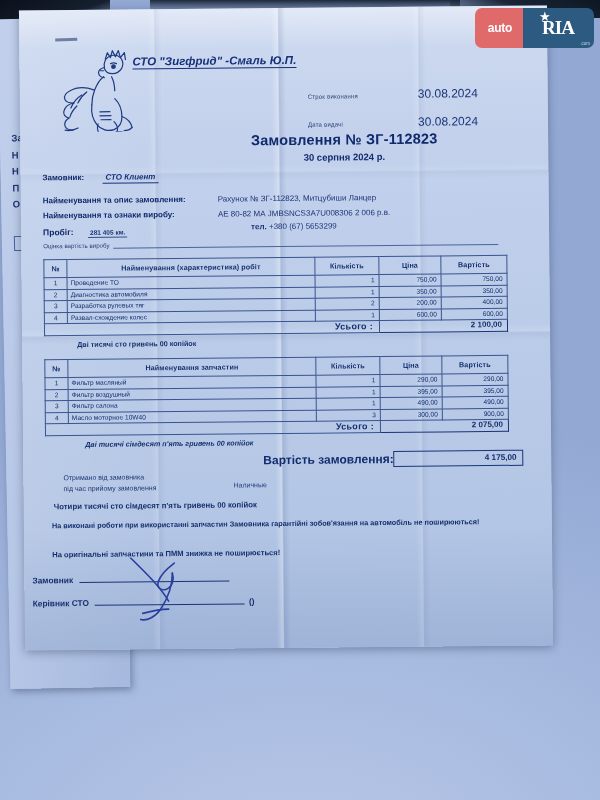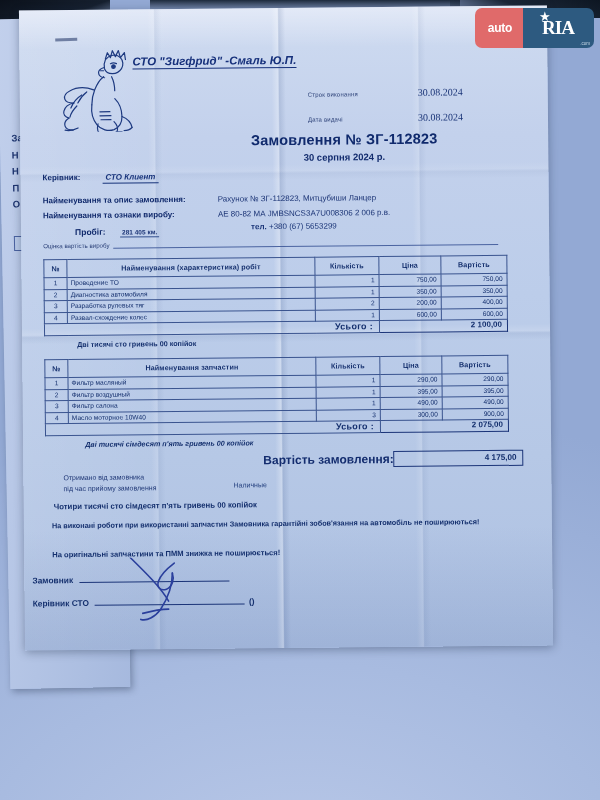--- a/index.html
+++ b/index.html
@@ -119,21 +119,21 @@
     color: #16307b;
     border-bottom: 1.3px solid #16307b;
     padding-bottom: 1px;
     white-space: nowrap;
   }
 
   
   #meta { position: absolute; left: 288px; top: 80px; width: 215px; font-size: 6px; }
   .meta-row { display: flex; align-items: baseline; margin-bottom: 14px; }
   .meta-label { width: 110px; color: #2a3f76; letter-spacing: .2px; }
-  .meta-value { font-size: 10px; color: #1b3578; font-family: Liberation Serif, serif; }
+  .meta-value { font-size: 12px; color: #1b3578; }
 
   
   #doc-title {
     position: absolute; left: 0; right: 0; top: 124px;
     text-align: center; font-size: 14.5px; font-weight: bold; color: #102a6d;
     letter-spacing: .2px;
     padding-left: 120px;
   }
   #doc-date {
     position: absolute; left: 0; right: 0; top: 144px;
@@ -153,21 +153,21 @@
 
   #row-descr { position: absolute; left: 22px; top: 186px; font-size: 8px; display: flex; align-items: baseline; }
   #row-descr .cb-label { width: 175px; }
   #row-prod { position: absolute; left: 22px; top: 201px; font-size: 8px; display: flex; align-items: baseline; }
   #row-prod .cb-label { width: 175px; }
   #phone-line {
     position: absolute; left: 230px; top: 214px; font-size: 8px; color: #1b3578;
   }
   #phone-line b { font-weight: bold; }
   #row-mileage { position: absolute; left: 22px; top: 217px; font-size: 8.5px; display: flex; align-items: baseline; }
-  #row-mileage .cb-label { width: 45px; margin-left: 32px; }
+  #row-mileage .cb-label { width: 45px; }
   #mileage-value {
     font-size: 6.5px; color: #1c3576; border-bottom: 1px solid #33508f;
     padding: 0 2px 1px 2px; font-weight: bold;
   }
   #row-est {
     position: absolute; left: 22px; top: 232px; font-size: 6.2px; color: #2b4078;
     display: flex; align-items: flex-end; width: 455px;
   }
   #row-est .est-line { flex: 1; border-bottom: 1px solid #4a63a0; margin-left: 4px; height: 6px; }
 
@@ -366,21 +366,21 @@
         <span class="meta-label">Дата видачі</span>
         <span class="meta-value">30.08.2024</span>
       </div>
     </div>
 
     <div id="doc-title">Замовлення № ЗГ-112823</div>
     <div id="doc-date">30 серпня 2024 р.</div>
 
     <div id="cust-block">
       <div class="cb-row">
-        <span class="cb-label" style="width:60px">Керівник:</span>
+        <span class="cb-label" style="width:60px">Замовник:</span>
         <span class="cb-value">СТО Клиент</span>
       </div>
     </div>
 
     <div id="row-descr">
       <span class="cb-label">Найменування та опис замовлення:</span>
       <span class="cb-free">Рахунок № ЗГ-112823, Митцубиши Ланцер</span>
     </div>
 
     <div id="row-prod">

